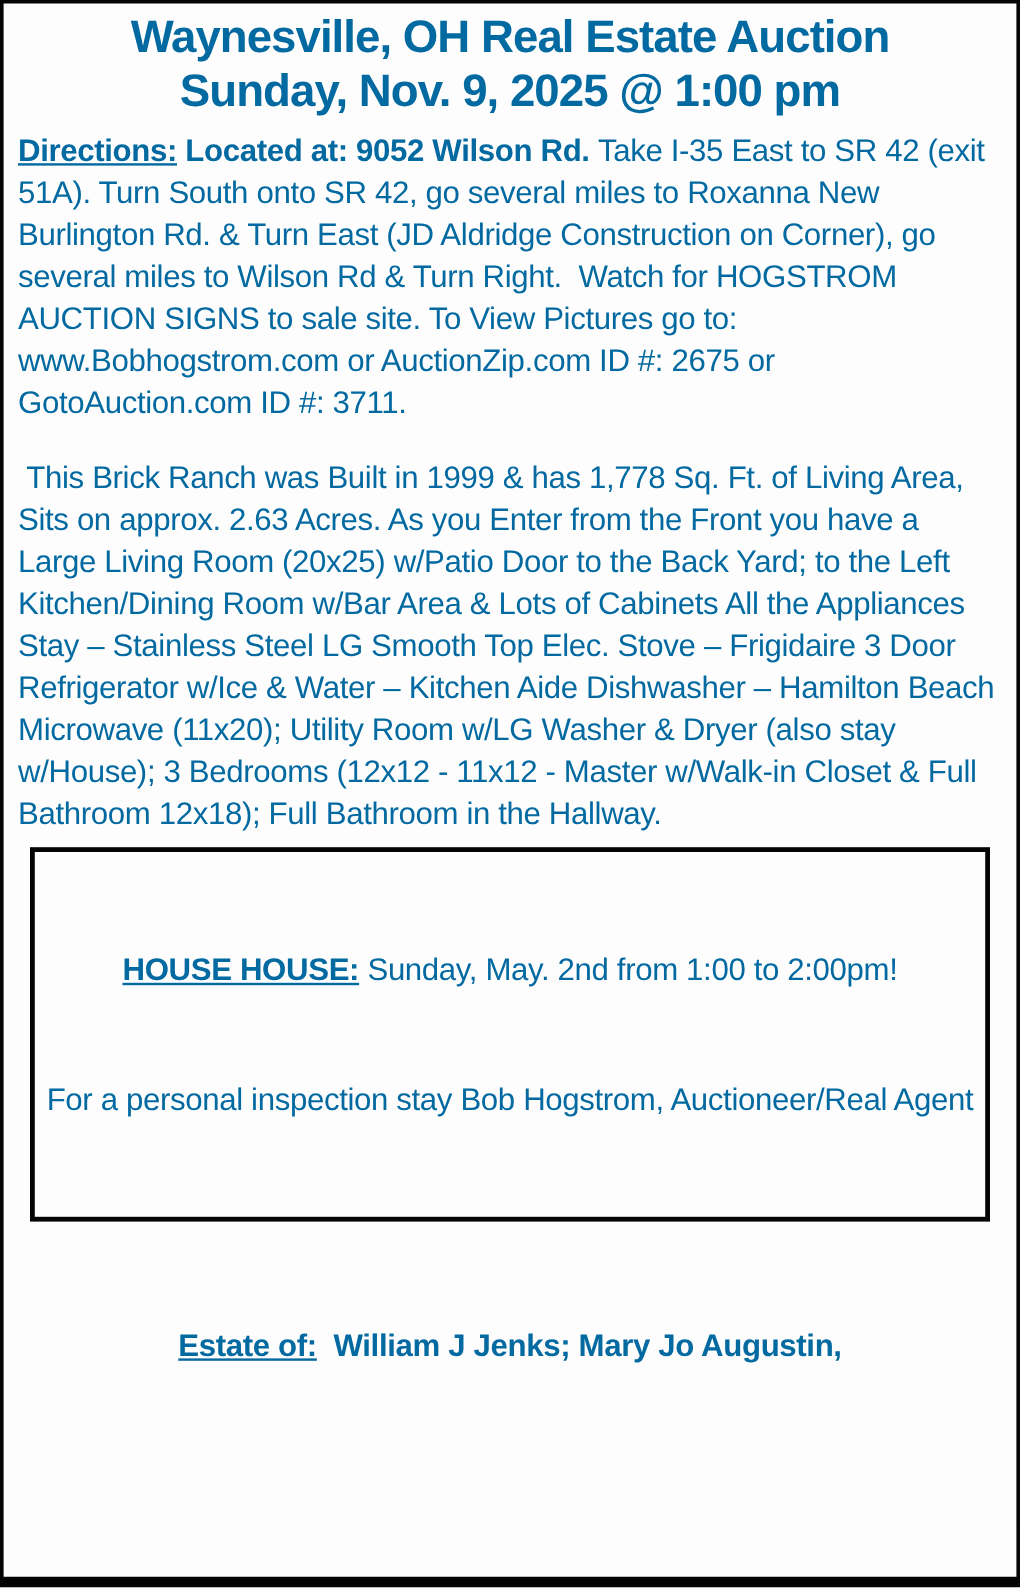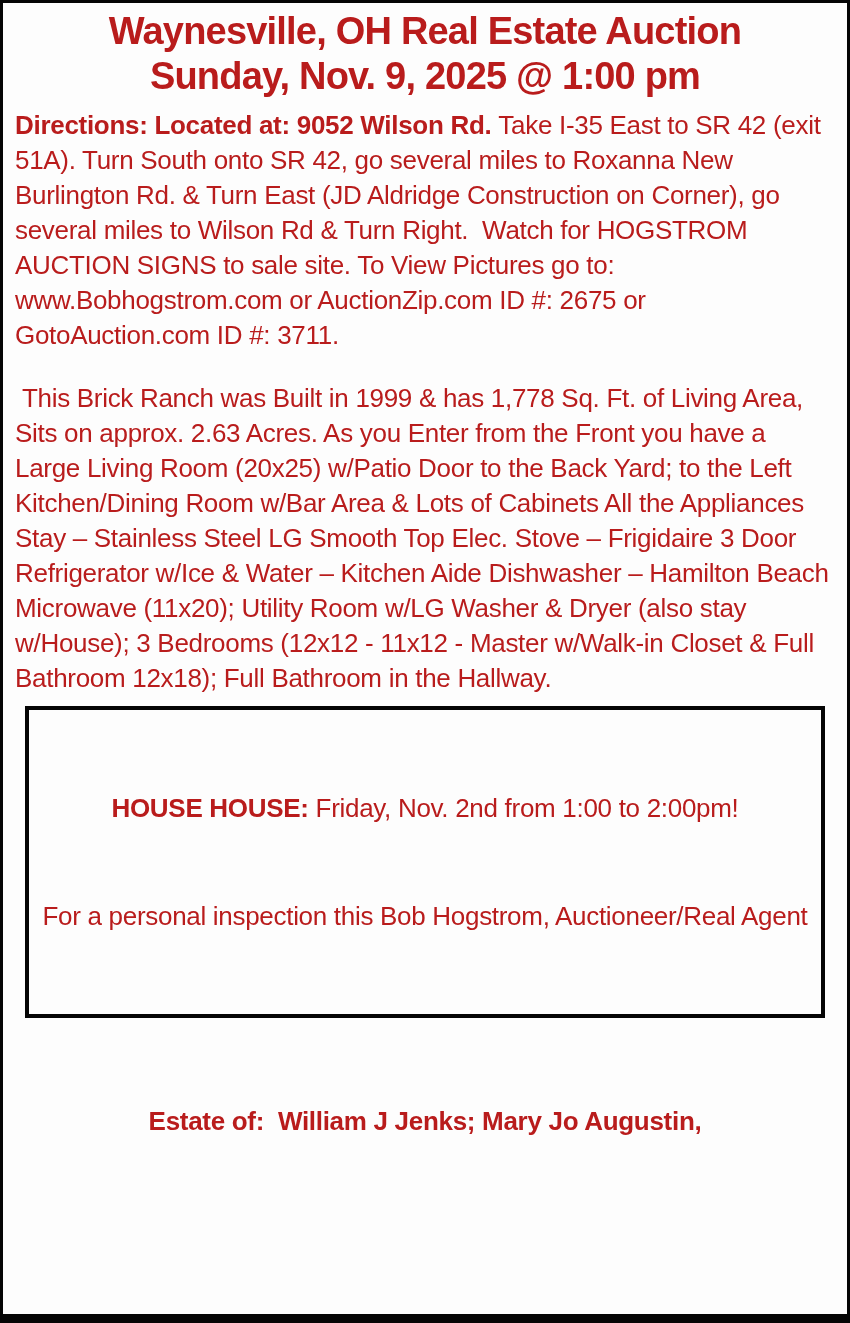--- a/index.html
+++ b/index.html
@@ -6,41 +6,41 @@
   .ad {
     position: relative;
     box-sizing: border-box;
     width: 850px;
     height: 1323px;
     background: #fdfdfd;
     border: 3px solid #050505;
     border-bottom-width: 9px;
     padding: 6px 12px 0 12px;
     font-family: "Liberation Sans", sans-serif;
-    color: #b91c1c;
+    color: #0369a1;
     overflow: hidden;
     letter-spacing: -0.3px;
   }
   .title {
     text-align: center;
     font-weight: bold;
     font-size: 38px;
     line-height: 45px;
     letter-spacing: -0.8px;
   }
   .flow {
     font-size: 26px;
     line-height: 35px;
     white-space: pre-wrap;
     margin: 0;
   }
   .flow.directions { margin-top: 9px; }
   .flow.description { margin-top: 28px; }
   .b  { font-weight: bold; }
-  .bu { font-weight: bold; }
+  .bu { font-weight: bold; text-decoration: underline; }
   .open-house-box {
     box-sizing: border-box;
     margin: 10px 10px 0 10px;
     border: 4px solid #050505;
     padding: 8px 4px;
     text-align: center;
     font-size: 26px;
     line-height: 36px;
     white-space: pre-wrap;
   }
@@ -62,22 +62,22 @@
   <div class="title">
     <div>Waynesville, OH Real Estate Auction</div>
     <div>Sunday, Nov. 9, 2025 @ 1:00 pm</div>
   </div>
 
   <p class="flow directions"><span class="bu">Directions:</span><span class="b"> Located at: 9052 Wilson Rd. </span><span>Take I-35 East to SR 42 (exit 51A). Turn South onto SR 42, go several miles to Roxanna New Burlington Rd. &amp; Turn East (JD Aldridge Construction on Corner), go several miles to Wilson Rd &amp; Turn Right.  Watch for HOGSTROM AUCTION SIGNS to sale site. To View Pictures go to: www.Bobhogstrom.com or AuctionZip.com ID #: 2675 or GotoAuction.com ID #: 3711.</span></p>
 
   <p class="flow description"> This Brick Ranch was Built in 1999 &amp; has 1,778 Sq. Ft. of Living Area, Sits on approx. 2.63 Acres. As you Enter from the Front you have a Large Living Room (20x25) w/Patio Door to the Back Yard; to the Left Kitchen/Dining Room w/Bar Area &amp; Lots of Cabinets All the Appliances Stay – Stainless Steel LG Smooth Top Elec. Stove – Frigidaire 3 Door Refrigerator w/Ice &amp; Water – Kitchen Aide Dishwasher – Hamilton Beach Microwave (11x20); Utility Room w/LG Washer &amp; Dryer (also stay w/House); 3 Bedrooms (12x12 - 11x12 - Master w/Walk-in Closet &amp; Full Bathroom 12x18); Full Bathroom in the Hallway.</p>
 
   <div class="open-house-box">
-    <div><span class="bu">HOUSE HOUSE:</span><span> Friday, Nov. 2nd from 1:00 to 2:00pm!</span></div>
-    <div>For a personal inspection this Bob Hogstrom, Auctioneer/Real Agent</div>
+    <div><span class="bu">HOUSE HOUSE:</span><span> Sunday, May. 2nd from 1:00 to 2:00pm!</span></div>
+    <div>For a personal inspection stay Bob Hogstrom, Auctioneer/Real Agent</div>
   </div>
 
 
   <div class="estate-block">
     <div><span class="bu">Estate of:</span><span>  William J Jenks; Mary Jo Augustin,</span></div>
     
     
     
   </div>
 

